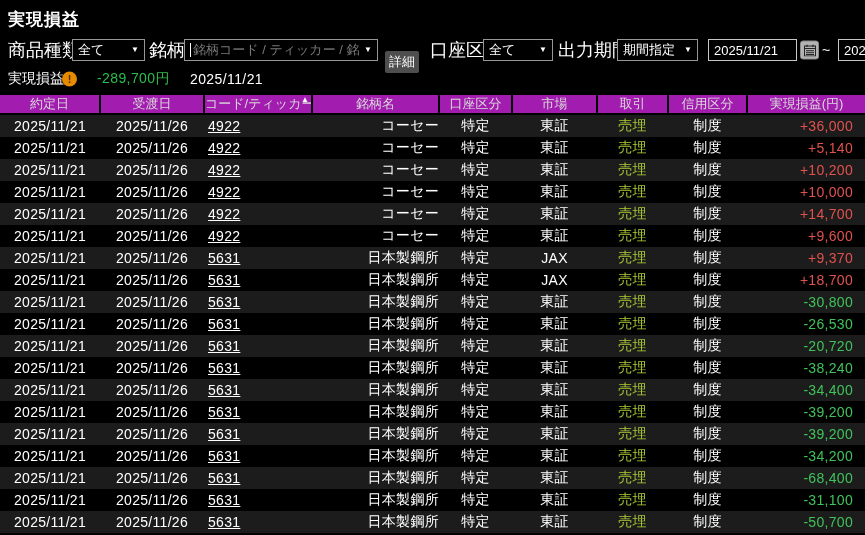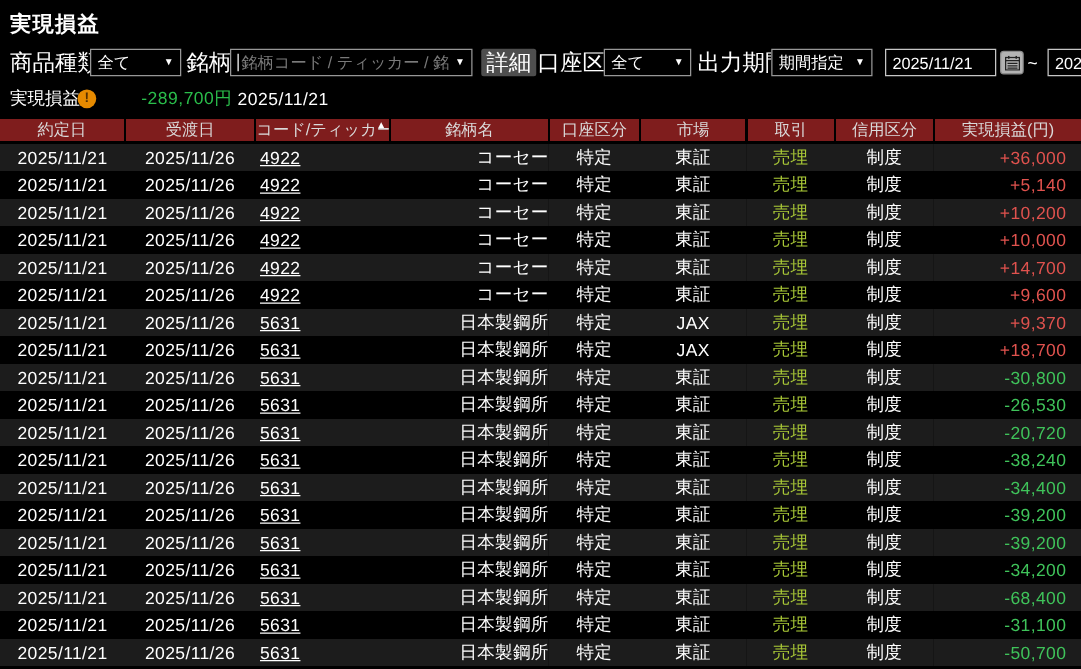--- a/index.html
+++ b/index.html
@@ -15,41 +15,41 @@
   .fitem{position:absolute;top:50%;transform:translateY(-50%);}
   .flabel{color:#fff;font-size:18px;white-space:nowrap;}
   .select{height:22px;background:#000;border:1px solid #979797;box-sizing:border-box;color:#fff;
           font-size:13px;display:flex;align-items:center;justify-content:space-between;
           padding:0 5px;cursor:default;}
   .arrow{font-size:8px;color:#fff;line-height:1;margin-left:5px;}
   .combo{height:22px;background:#000;border:1px solid #979797;box-sizing:border-box;
          display:flex;align-items:center;padding:0 5px;}
   .caret{width:1px;height:14px;background:#fff;margin-right:2px;}
   .placeholder{color:#7a7a7a;font-size:13px;white-space:nowrap;flex:1;overflow:hidden;}
-  .btn-detail{height:22px;background:#4e4e4e;color:#fff;font-size:18px;border-radius:2px;
-              display:flex;align-items:center;padding:0 4px;cursor:default;}
+  .btn-detail{height:22px;background:#4e4e4e;color:#fff;font-size:13px;border-radius:2px;
+              display:flex;align-items:center;padding:0 4px;cursor:default;margin-top:12px;}
   .dateinput{height:22px;background:#000;border:1px solid #c6c6c6;box-sizing:border-box;color:#fff;
              font-size:13px;display:flex;align-items:center;padding:0 5px;white-space:nowrap;overflow:hidden;}
   .calbtn{width:19px;height:19px;background:#b3b3b3;border:1px solid #8a8a8a;border-radius:3px;
           box-sizing:border-box;display:flex;align-items:center;justify-content:center;cursor:default;}
   .tilde{color:#fff;font-size:14px;}
 
   
   .summarybar{position:absolute;top:64px;left:0;width:100%;height:29px;}
   .sitem{position:absolute;top:50%;transform:translateY(-50%);}
   .sumlabel{color:#fff;font-size:14px;}
   .warnicon{width:15px;height:15px;border-radius:50%;background:var(--warn,#e68a00);
             display:flex;align-items:center;justify-content:center;
             color:#553000;font-size:11px;font-weight:bold;line-height:1;}
-  .sumvalue{color:var(--sumneg,#2abd4b);font-size:14px;letter-spacing:0.4px;margin-left:16px;}
+  .sumvalue{color:var(--sumneg,#2abd4b);font-size:14px;letter-spacing:0.4px;}
   .sumdate{color:#fff;font-size:14px;letter-spacing:0.4px;}
 
   
   table{position:absolute;top:95px;left:0;width:865px;border-collapse:collapse;table-layout:fixed;}
-  th{background:#7f1d1d;color:#dadada;font-weight:normal;font-size:13px;height:18px;
+  th{background:#a21caf;color:#dadada;font-weight:normal;font-size:13px;height:18px;
      border-left:2px solid #000;white-space:nowrap;overflow:hidden;position:relative;padding:0;}
   th:first-child{border-left:none;}
   thead tr{border-bottom:2px solid #000;}
   .sorticon{position:absolute;right:2px;top:0;font-size:8px;color:#fff;line-height:10px;}
   td{height:22px;font-size:14px;color:#fff;white-space:nowrap;overflow:hidden;
      letter-spacing:0.3px;padding:0;}
   tbody tr:nth-child(odd){background:#1c1c1c;}
   tbody tr:nth-child(even){background:#000;}
   .c0,.c1,.c4,.c5,.c6,.c7{text-align:center;}
   .c2{text-align:left;padding-left:4px;text-decoration:underline;}

